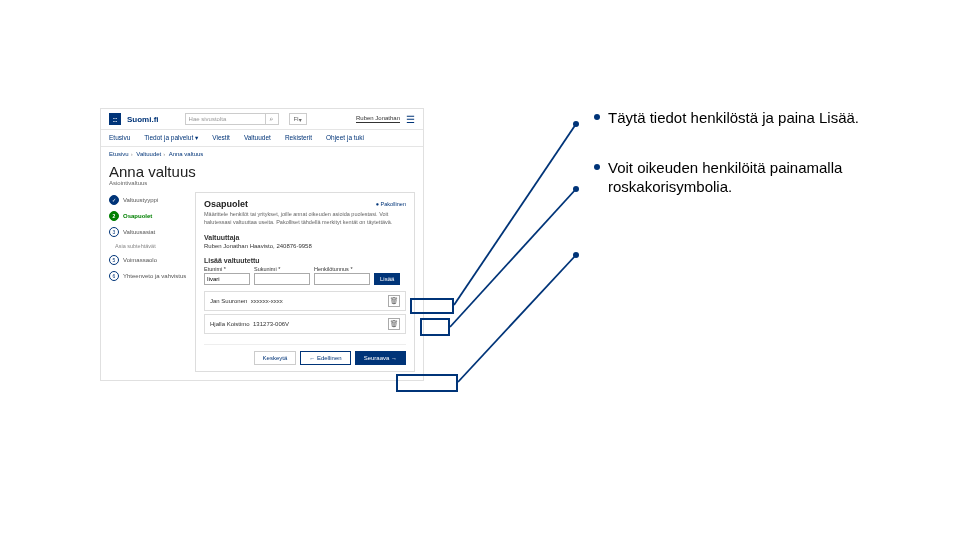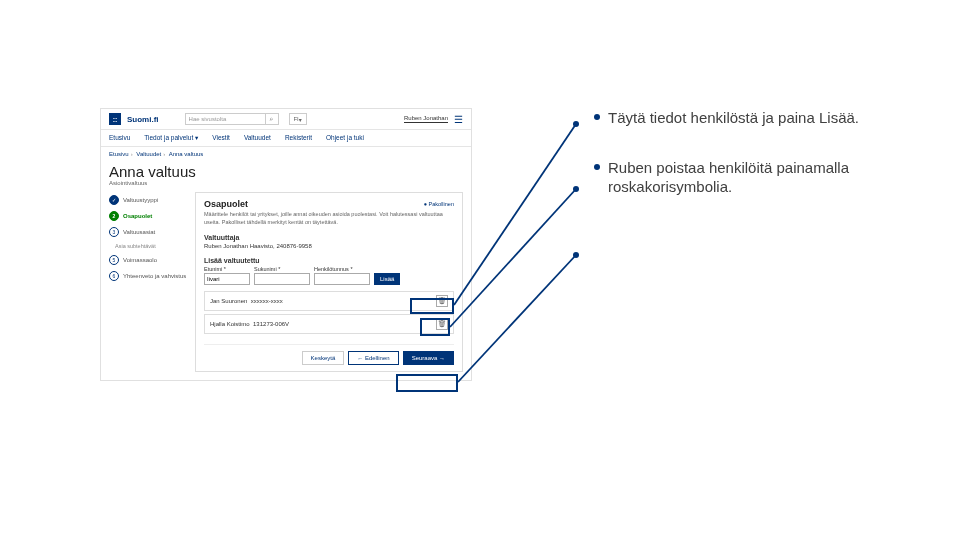--- a/index.html
+++ b/index.html
@@ -1,17 +1,17 @@
 <!DOCTYPE html>
 <html><head>
 <meta charset="utf-8">
 <style>
 *{box-sizing:border-box;margin:0;padding:0;font-family:Arial,Helvetica,sans-serif}
 body{background:#fff;width:960px;height:540px;position:relative;overflow:hidden}
-.screenshot{position:absolute;left:100px;top:108px;width:372px;border:1px solid #e0e0e0;background:#fff;font-size:7px;color:#333}
+.screenshot{position:absolute;left:100px;top:108px;width:324px;border:1px solid #e0e0e0;background:#fff;font-size:7px;color:#333}
 .topbar{display:flex;align-items:center;gap:6px;padding:4px 8px;border-bottom:1px solid #e5e5e5}
 .logo{width:12px;height:12px;background:#003478;display:flex;align-items:center;justify-content:center;color:#fff;font-size:7px;font-weight:bold}
 .brand{color:#003478;font-weight:bold;font-size:8px}
 .searchwrap{display:flex;align-items:center;margin-left:20px}
 .searchbox{width:80px;height:12px;border:1px solid #ccc;border-right:none;font-size:6px;color:#999;padding:0 3px;display:flex;align-items:center}
 .searchbtn{width:14px;height:12px;border:1px solid #ccc;display:flex;align-items:center;justify-content:center;color:#666;font-size:7px}
 .langbtn{width:18px;height:12px;border:1px solid #ccc;margin-left:4px;display:flex;align-items:center;justify-content:center;font-size:6px;color:#666}
 .userinfo{margin-left:auto;display:flex;align-items:center;gap:6px}
 .username{font-size:6px;color:#333;border-bottom:1px solid #333;padding-bottom:1px}
 .menuicon{font-size:10px;color:#003478}
@@ -45,21 +45,21 @@
 .footerbtns{display:flex;justify-content:flex-end;gap:4px;margin-top:10px;padding-top:6px;border-top:1px solid #eee}
 .btn{height:14px;padding:0 8px;font-size:6px;display:flex;align-items:center;gap:2px;cursor:pointer}
 .btn.ghost{background:#fff;border:1px solid #ccc;color:#003478}
 .btn.outline{background:#fff;border:1px solid #003478;color:#003478}
 .btn.primary{background:#003478;border:1px solid #003478;color:#fff}
 .callout-rect{position:absolute;border:2px solid #003478;background:transparent;pointer-events:none}
 #r1{left:410px;top:298px;width:44px;height:16px}
 #r2{left:420px;top:318px;width:30px;height:18px}
 #r3{left:396px;top:374px;width:62px;height:18px}
 svg.connector{position:absolute;left:0;top:0;pointer-events:none}
-.notes{position:absolute;left:594px;top:108px;width:340px;display:flex;flex-direction:column;gap:30px;font-size:15px;color:#404040;line-height:1.3}
+.notes{position:absolute;left:594px;top:108px;width:340px;display:flex;flex-direction:column;gap:30px;font-size:15px;color:#000000;line-height:1.3}
 .note{display:flex;gap:8px}
 .bullet{width:6px;height:6px;border-radius:50%;background:#003478;flex-shrink:0;margin-top:6px}
 </style>
 </head>
 <body>
 
 <div class="screenshot">
   <div class="topbar">
     <div class="logo">::</div>
     <span class="brand">Suomi.fi</span>
@@ -168,15 +168,15 @@
   <circle cx="576" cy="255" r="3" fill="#003478"></circle>
 </svg>
 
 <div class="notes">
   <div class="note">
       <div class="bullet"></div>
       <div>Täytä tiedot henkilöstä ja paina Lisää.</div>
     </div>
   <div class="note">
       <div class="bullet"></div>
-      <div>Ruben poistaa henkilöitä painamalla roskakorisymbolia.</div>
+      <div>Voit oikeuden henkilöitä painamalla roskakorisymbolia.</div>
     </div>
 </div>
 
 </body></html>

